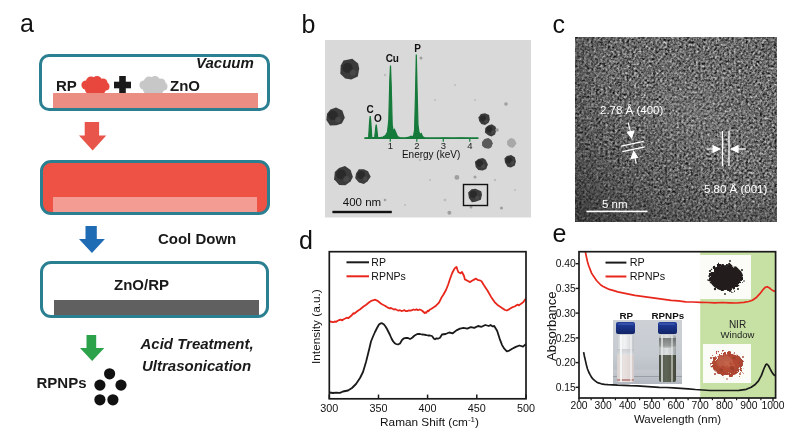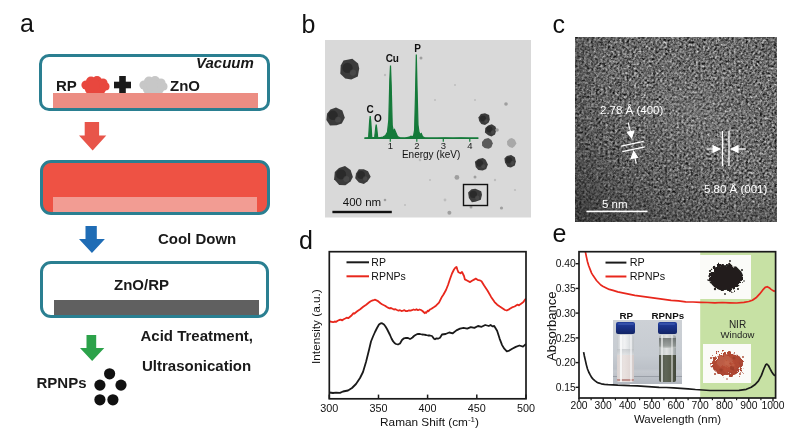--- a/index.html
+++ b/index.html
@@ -52,22 +52,22 @@
 <svg class="abs" style="left:78.8px;top:225.5px" width="26" height="27">
 <polygon points="6.5,0 17.8,0 17.8,13 25.9,13 12.95,27 0,13 6.5,13" fill="#1f6cb5"></polygon>
     </svg>
 <div class="bt" style="left:125.9px;top:230.5px;margin-left:32px;">Cool Down</div>
 <div class="abs" style="left:39.8px;top:260.6px;width:223px;height:51px;border:3px solid #2a7f91;border-radius:11px;background:#fff;"></div>
 <div class="bt" style="left:114px;top:277px;">ZnO/RP</div>
 <div class="abs" style="left:54.4px;top:299.6px;width:204.7px;height:15.6px;background:#606060;"></div>
 <svg class="abs" style="left:80.4px;top:334.7px" width="25" height="26">
 <polygon points="6.5,0 16.2,0 16.2,13 24.3,13 12.15,26 0,13 6.5,13" fill="#2ca24a"></polygon>
     </svg>
-<div class="bt" style="left:140.5px;top:328px;">Acid Treatment,</div>
-<div class="bt" style="left:142px;top:357.5px;">Ultrasonication</div>
+<div class="bt" style="left:140.5px;top:336px;font-style:italic;">Acid Treatment,</div>
+<div class="bt" style="left:142px;top:357.5px;font-style:italic;">Ultrasonication</div>
 <div class="bt" style="left:36.5px;top:375px;">RPNPs</div>
 <svg class="abs" style="left:90px;top:364px" width="42" height="46">
 <g fill="#111">
         <circle cx="19.6" cy="9.8" r="5.6"></circle>
         <circle cx="9.9" cy="21.1" r="5.6"></circle>
 <circle cx="31" cy="21.1" r="5.6"></circle>
         <circle cx="9.9" cy="35.8" r="5.6"></circle>
         <circle cx="22.9" cy="35.8" r="5.6"></circle>
       </g>
     </svg>

